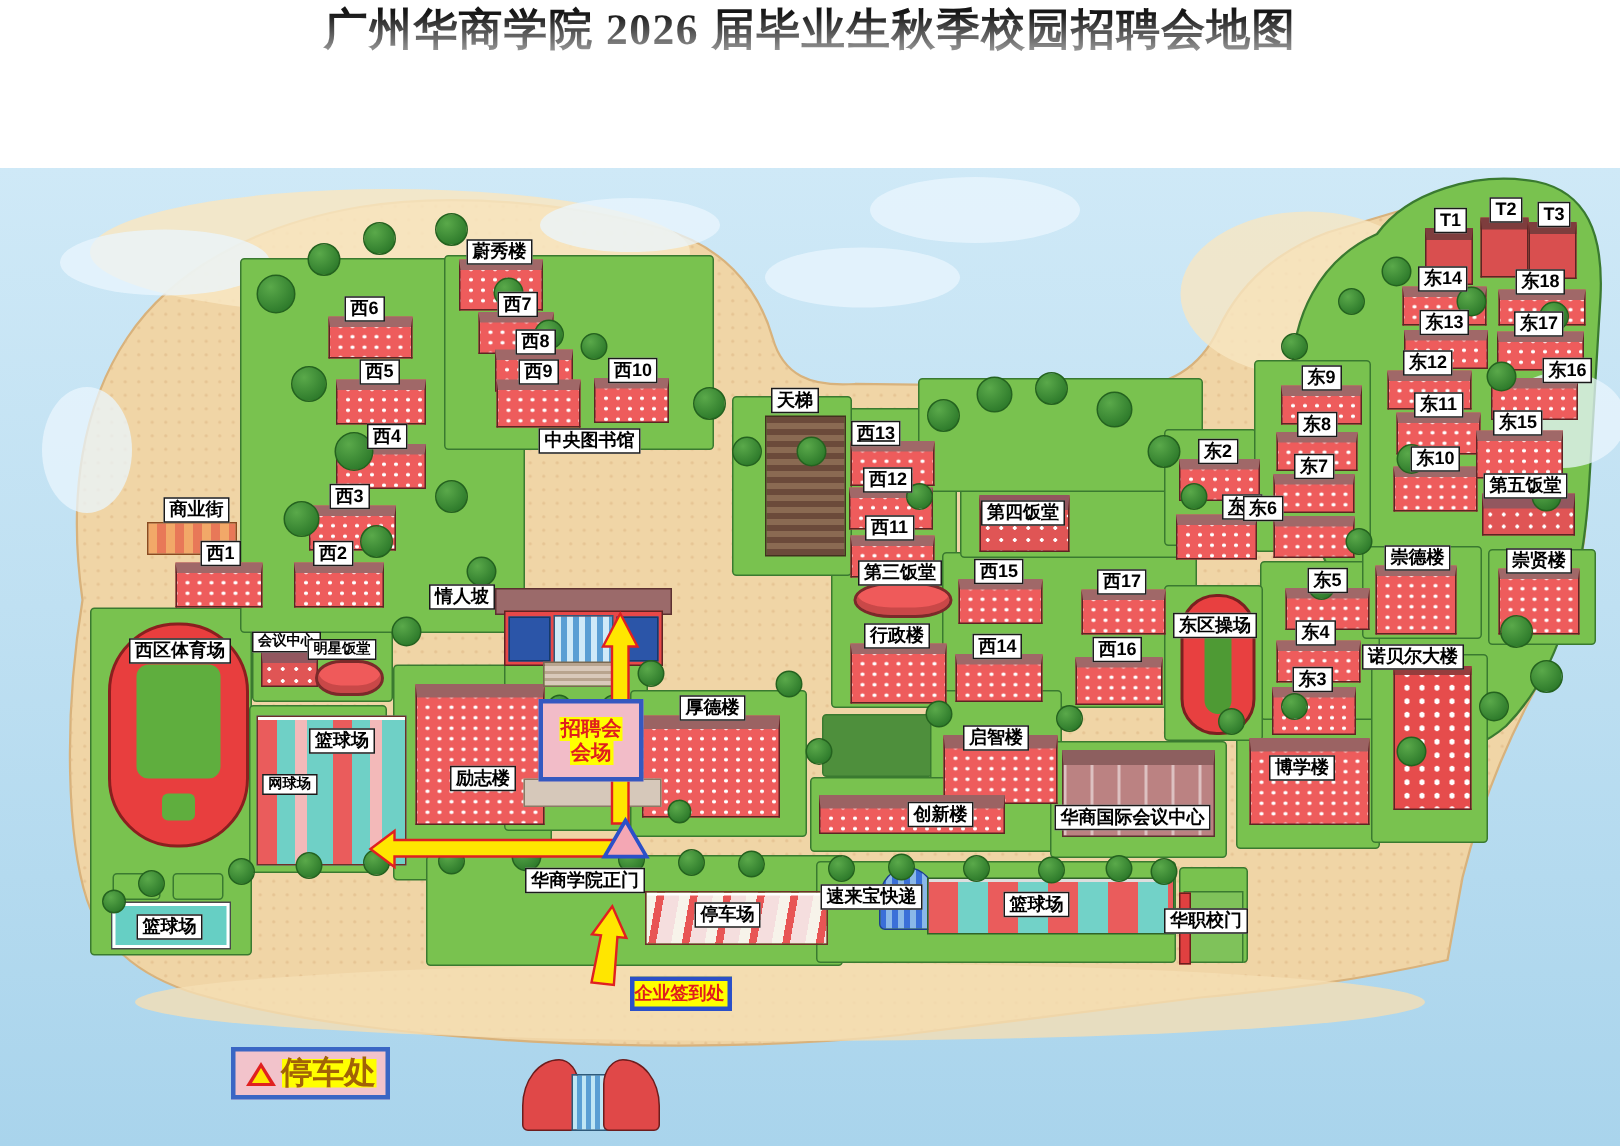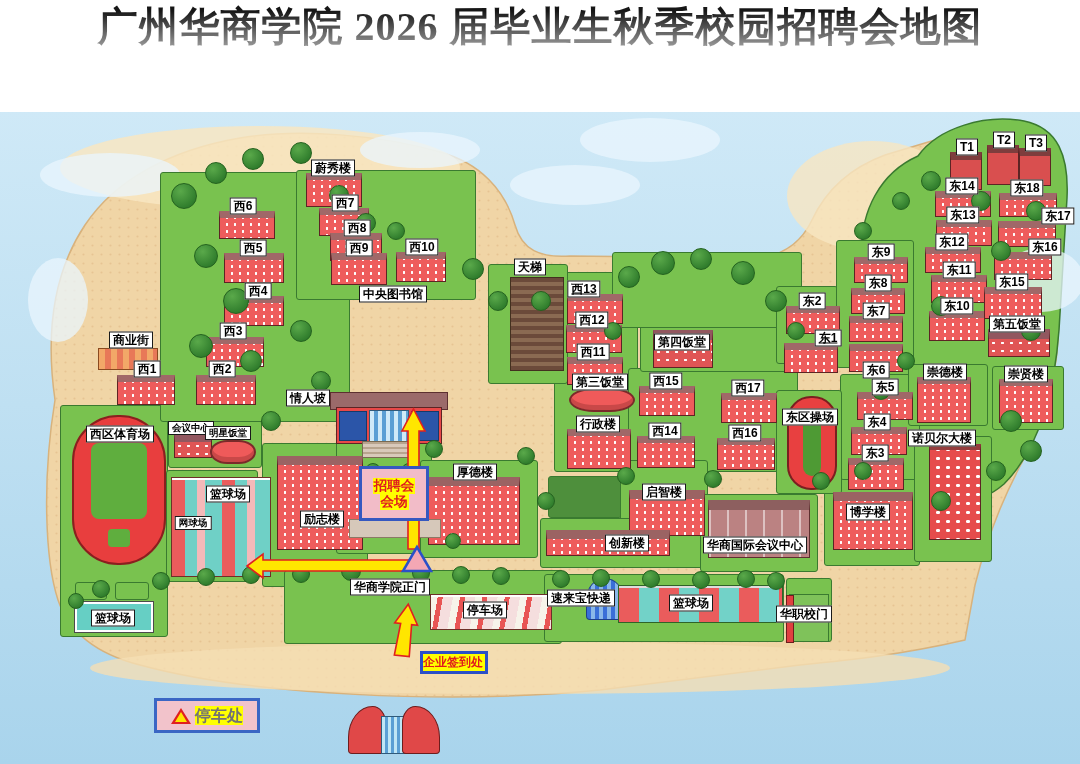--- a/index.html
+++ b/index.html
@@ -4,21 +4,21 @@
 <style>
   html,body{margin:0;padding:0;background:#fff;}
   #page{position:relative;width:1080px;height:764px;overflow:hidden;background:#fff;
         font-family:"Liberation Sans","DejaVu Sans",sans-serif;}
   
   #titlebox{position:absolute;left:0;top:0;width:1080px;height:112px;background:#fff;text-align:center;z-index:10;}
   .t1,.t2{font-family:"Liberation Serif","DejaVu Serif",serif;font-weight:bold;
           background:linear-gradient(180deg,#161616 15%,#5a5a5a 55%,#9c9c9c 95%);
           -webkit-background-clip:text;background-clip:text;color:transparent;line-height:1.15;}
   .t1{font-size:31px;margin-top:14px;letter-spacing:2px;}
-  .t2{font-size:40px;margin-top:4px;letter-spacing:1px;}
+  .t2{font-size:29px;margin-top:4px;letter-spacing:1px;}
   
   #map{position:absolute;left:0;top:110px;width:1080px;height:654px;
        background:linear-gradient(180deg,#cfe9f7 0%,#bfe0f2 45%,#a9d4ec 100%);}
   #base{position:absolute;left:0;top:-110px;width:1080px;height:764px;z-index:1;}
   .shape{position:absolute;box-sizing:border-box;z-index:2;}
   .tree{position:absolute;border-radius:50%;background:radial-gradient(circle at 35% 30%,#5aa94a,#2f7c2c 75%);
         border:1px solid #24621f;z-index:3;}
   
   .dorm,.bigred,.admin{background:#ee5c5c;border:1px solid #5d2424;border-top:7px solid #a06868;
         background-image:radial-gradient(circle,#fff 1.1px,rgba(0,0,0,0) 1.4px);background-size:8px 7px;background-position:3px 3px;}
@@ -80,21 +80,21 @@
   .venue-box span{background:#ffff00;color:#e01d1d;font-weight:bold;font-size:13.5px;line-height:16px;padding:0 1px;}
   .signin-box{position:absolute;left:420px;top:541px;width:68px;height:23px;background:#ffff00;border:3px solid #2b50c8;
         z-index:6;display:flex;align-items:center;justify-content:flex-start;box-sizing:border-box;}
   .signin-box span{color:#e01d1d;font-weight:bold;font-size:12px;white-space:nowrap;}
   .parkspot{position:absolute;left:154px;top:588px;width:106px;height:35px;background:#f2c3cb;border:3px solid #3a66c4;
         z-index:6;display:flex;align-items:center;justify-content:center;box-sizing:border-box;}
   .tri-outer{width:0;height:0;border-left:10px solid transparent;border-right:10px solid transparent;
         border-bottom:16px solid #e02020;position:relative;margin-right:4px;}
   .tri-inner{position:absolute;left:-6px;top:4px;width:0;height:0;border-left:6px solid transparent;
         border-right:6px solid transparent;border-bottom:10px solid #ffe600;}
-  .parkspot .pk-text{background:#ffff00;color:#737373;font-weight:bold;font-size:16px;line-height:19px;}
+  .parkspot .pk-text{background:#ffff00;color:#a16207;font-weight:bold;font-size:21px;line-height:19px;}
   #routes{position:absolute;left:0;top:-110px;width:1080px;height:764px;z-index:4;pointer-events:none;}
 </style>
 </head>
 <body>
 
 <div id="page">
 
   <div id="titlebox">
     <div class="t2">广州华商学院 2026 届毕业生秋季校园招聘会地图</div>
   </div>
@@ -256,21 +256,21 @@
         <div class="maplabel" style="left: 828px; top: 228px; text-decoration: underline;">东1</div>
         <div class="shape dorm" style="left: 786px; top: 196px; width: 54px; height: 28px;"></div>
         <div class="maplabel" style="left: 812px; top: 191px;">东2</div>
         <div class="shape dorm" style="left: 848px; top: 348px; width: 56px; height: 32px;"></div>
         <div class="maplabel" style="left: 875px; top: 343px;">东3</div>
         <div class="shape dorm" style="left: 851px; top: 317px; width: 56px; height: 28px;"></div>
         <div class="maplabel" style="left: 877px; top: 312px;">东4</div>
         <div class="shape dorm" style="left: 857px; top: 282px; width: 56px; height: 28px;"></div>
         <div class="maplabel" style="left: 885px; top: 277px;">东5</div>
         <div class="shape dorm" style="left: 849px; top: 234px; width: 54px; height: 28px;"></div>
-        <div class="maplabel" style="left: 876px; top: 229px; margin-top: 31px;">东6</div>
+        <div class="maplabel" style="left: 842px; top: 229px;">东6</div>
         <div class="shape dorm" style="left: 849px; top: 206px; width: 54px; height: 26px;"></div>
         <div class="maplabel" style="left: 876px; top: 201px;">东7</div>
         <div class="shape dorm" style="left: 851px; top: 178px; width: 54px; height: 26px;"></div>
         <div class="maplabel" style="left: 878px; top: 173px;">东8</div>
         <div class="shape dorm" style="left: 854px; top: 147px; width: 54px; height: 26px;"></div>
         <div class="maplabel" style="left: 881px; top: 142px;">东9</div>
         <div class="shape dorm" style="left: 929px; top: 201px; width: 56px; height: 30px;"></div>
         <div class="maplabel" style="left: 957px; top: 196px;">东10</div>
         <div class="shape dorm" style="left: 931px; top: 165px; width: 56px; height: 28px;"></div>
         <div class="maplabel" style="left: 959px; top: 160px;">东11</div>
@@ -278,21 +278,21 @@
         <div class="maplabel" style="left: 952px; top: 132px;">东12</div>
         <div class="shape dorm" style="left: 936px; top: 110px; width: 56px; height: 26px;"></div>
         <div class="maplabel" style="left: 963px; top: 105px;">东13</div>
         <div class="shape dorm" style="left: 935px; top: 81px; width: 56px; height: 26px;"></div>
         <div class="maplabel" style="left: 962px; top: 76px;">东14</div>
         <div class="shape dorm" style="left: 984px; top: 177px; width: 58px; height: 32px;"></div>
         <div class="maplabel" style="left: 1012px; top: 172px;">东15</div>
         <div class="shape dorm" style="left: 994px; top: 142px; width: 58px; height: 28px;"></div>
         <div class="maplabel" style="left: 1022px; top: 137px; margin-left: 23px;">东16</div>
         <div class="shape dorm" style="left: 998px; top: 111px; width: 58px; height: 26px;"></div>
-        <div class="maplabel" style="left: 1026px; top: 106px; margin-left: 32px;">东17</div>
+        <div class="maplabel" style="left: 1026px; top: 106px;">东17</div>
         <div class="shape dorm" style="left: 999px; top: 83px; width: 58px; height: 24px;"></div>
         <div class="maplabel" style="left: 1027px; top: 78px;">东18</div>
         <div class="shape hall" style="left: 988px; top: 219px; width: 62px; height: 28px;"></div>
         <div class="maplabel" style="left: 1017px; top: 214px;">第五饭堂</div>
         <div class="shape tower" style="left: 950px; top: 42px; width: 32px; height: 38px;"></div>
         <div class="maplabel" style="left: 967px; top: 37px;">T1</div>
         <div class="shape tower" style="left: 987px; top: 35px; width: 32px; height: 40px;"></div>
         <div class="maplabel" style="left: 1004px; top: 30px;">T2</div>
         <div class="shape tower" style="left: 1019px; top: 38px; width: 32px; height: 38px;"></div>
         <div class="maplabel" style="left: 1036px; top: 33px;">T3</div>

